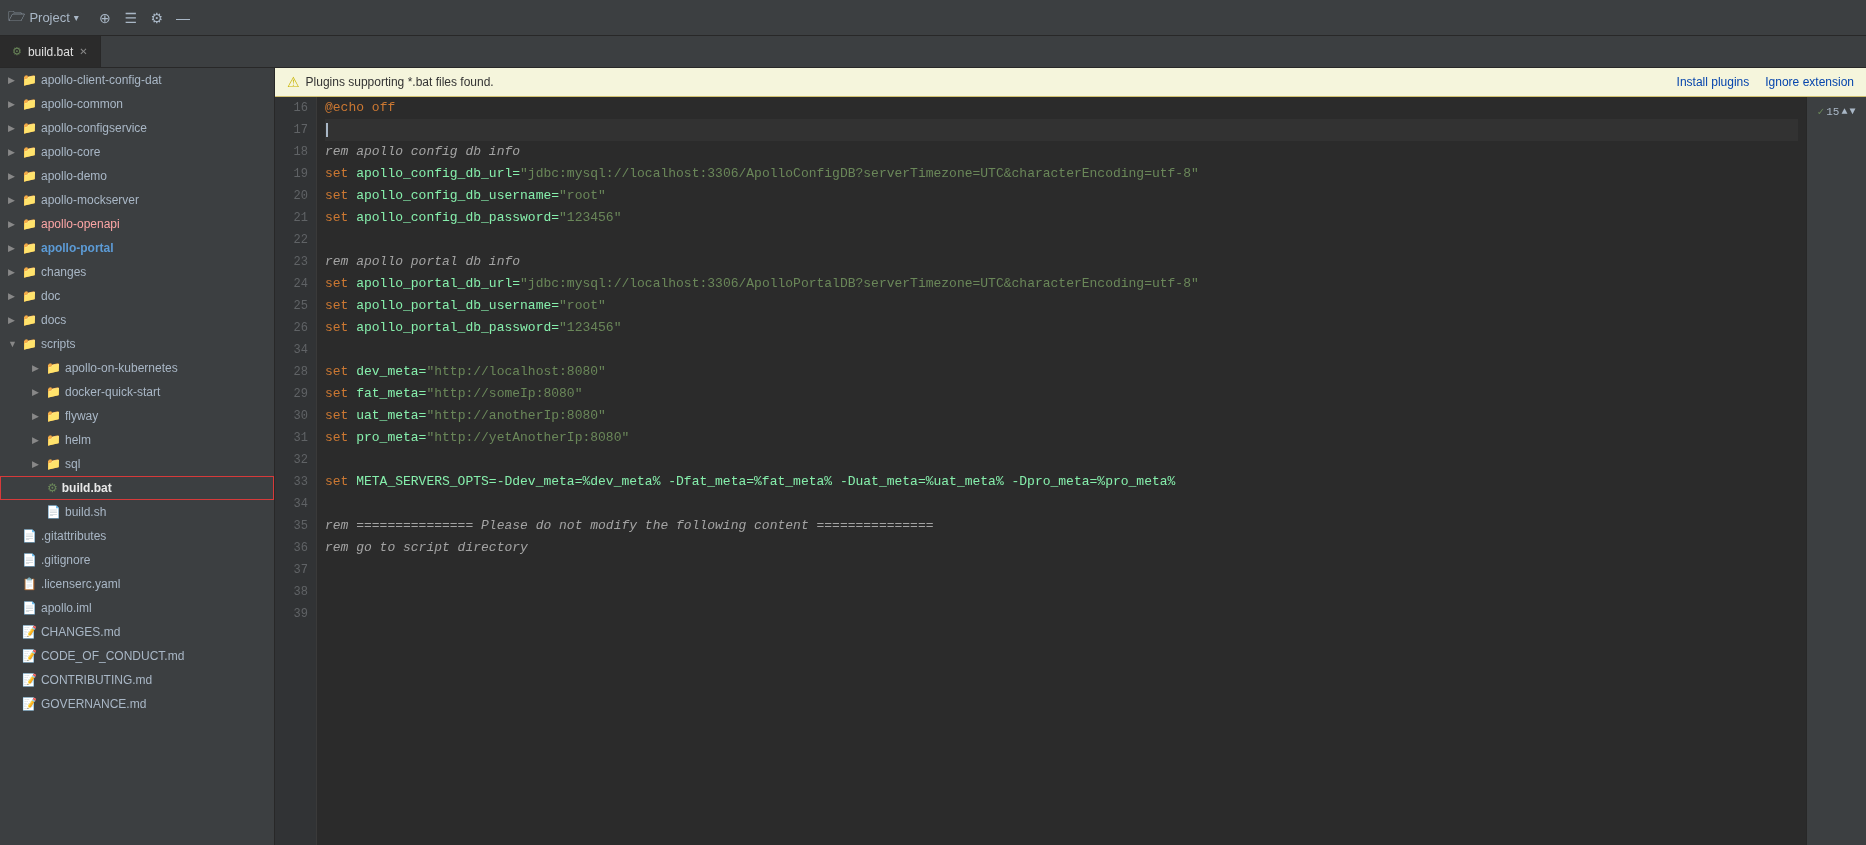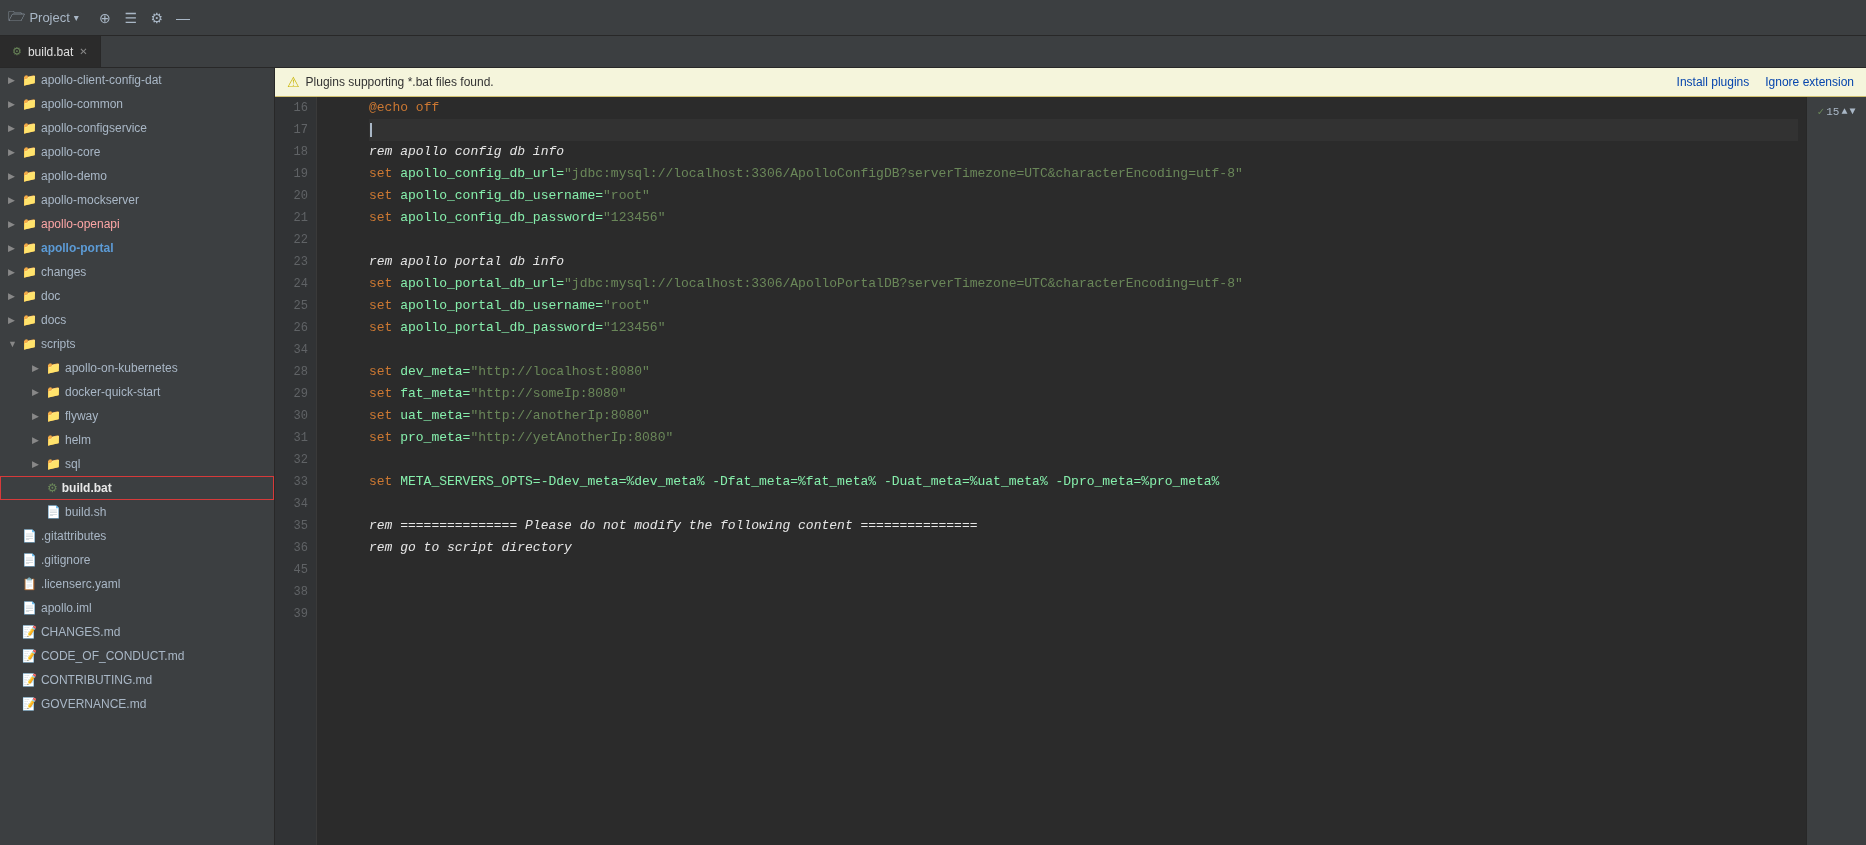--- a/index.html
+++ b/index.html
@@ -140,35 +140,34 @@
       display: flex;
       align-items: center;
       justify-content: flex-end;
       font-size: 12px;
     }
     .code-content {
       flex: 1;
       overflow: auto;
       padding: 0 8px;
       background: #2b2b2b;
-      margin-left: 44px;
     }
     .code-line {
       height: 22px;
       display: flex;
       align-items: center;
       white-space: pre;
       font-size: 13px;
     }
     .code-line.cursor-line { background: #323232; }
 
     
     .kw { color: #cc7832; } 
     .str { color: #6a8759; } 
-    .comment { color: #e5e5e5; font-style: italic; } 
+    .comment { color: #a3a3a3; font-style: italic; } 
     .normal { color: #86efac; }
   </style>
 </head>
 <body>
 
 <div class="top-bar">
   <div class="top-bar-project">
     <span style="font-size:14px;">🗁</span>
     <span>Project</span>
     <span style="font-size:10px;">▾</span>
@@ -360,21 +359,21 @@
           <div class="line-num">34</div>
           <div class="line-num">28</div>
           <div class="line-num">29</div>
           <div class="line-num">30</div>
           <div class="line-num">31</div>
           <div class="line-num">32</div>
           <div class="line-num">33</div>
           <div class="line-num">34</div>
           <div class="line-num">35</div>
           <div class="line-num">36</div>
-          <div class="line-num">45</div>
+          <div class="line-num">37</div>
           <div class="line-num">38</div>
           <div class="line-num">39</div>
         </div>
       <div class="code-content">
 
       <div class="code-line"><span class="kw">@echo</span><span class="normal"> </span><span class="kw">off</span></div>
           <div class="code-line cursor-line"><span class="normal"></span><span style="border-left: 2px solid rgb(169, 183, 198); margin-left: 1px; height: 14px; display: inline-block; vertical-align: middle;"></span></div>
           <div class="code-line"><span class="comment">rem apollo config db info</span></div>
           <div class="code-line"><span class="kw">set</span><span class="normal"> apollo_config_db_url=</span><span class="str">"jdbc:mysql://localhost:3306/ApolloConfigDB?serverTimezone=UTC&amp;characterEncoding=utf-8"</span></div>
           <div class="code-line"><span class="kw">set</span><span class="normal"> apollo_config_db_username=</span><span class="str">"root"</span></div>

